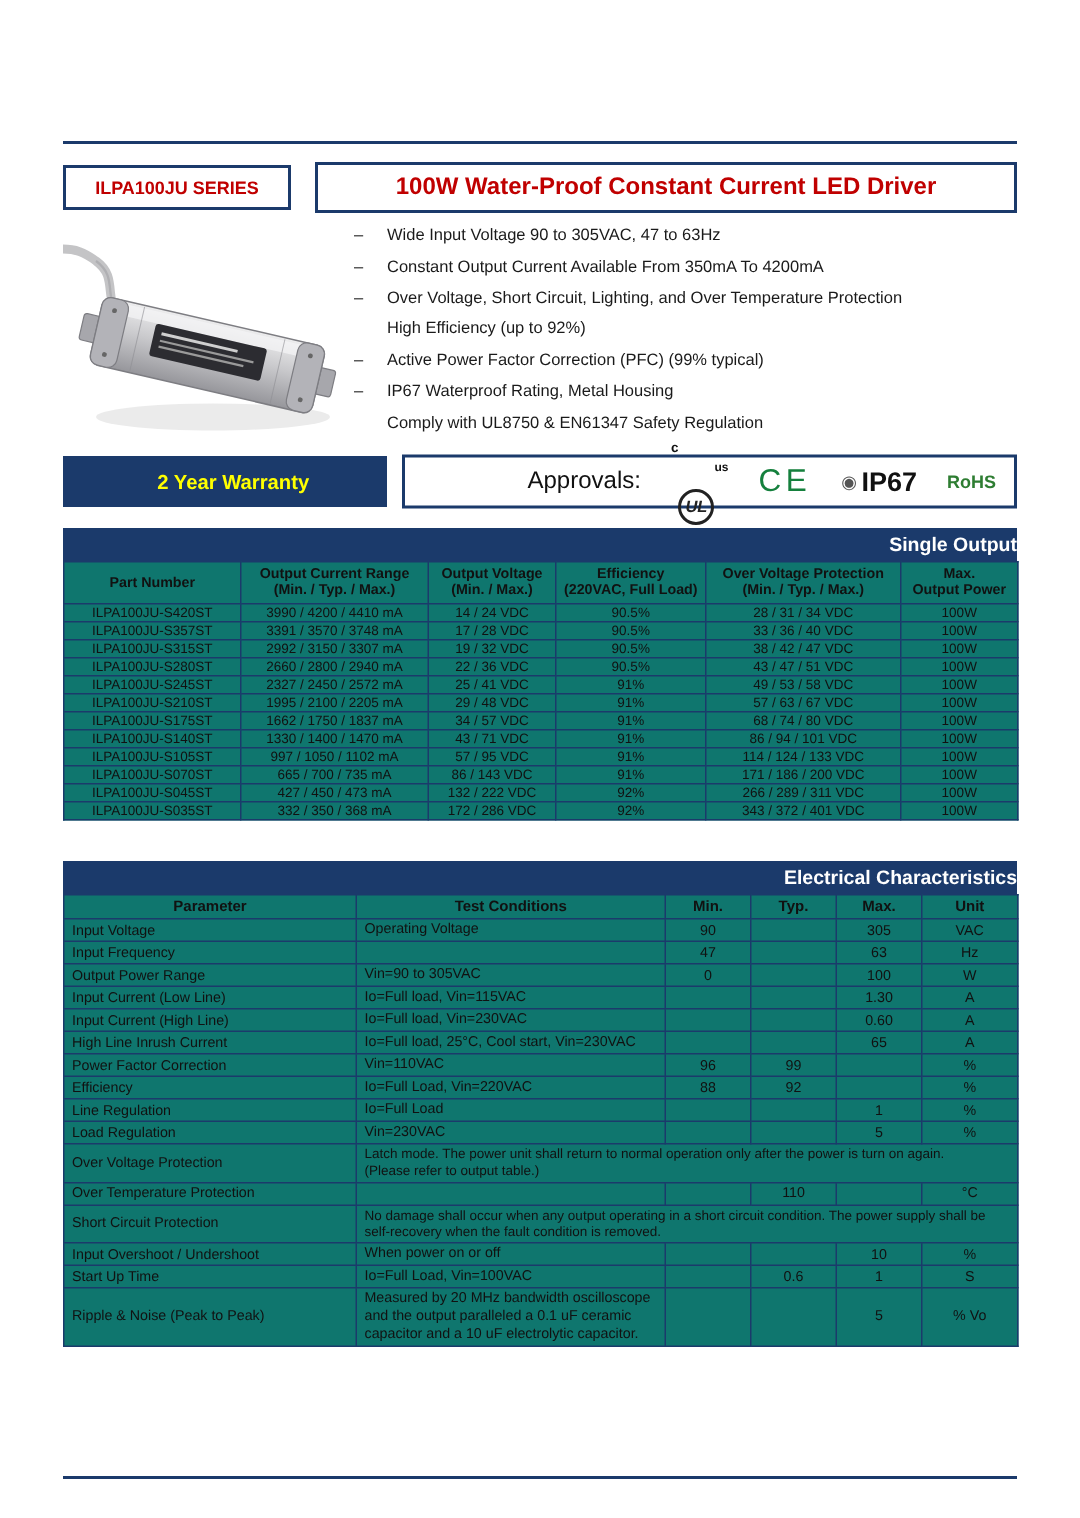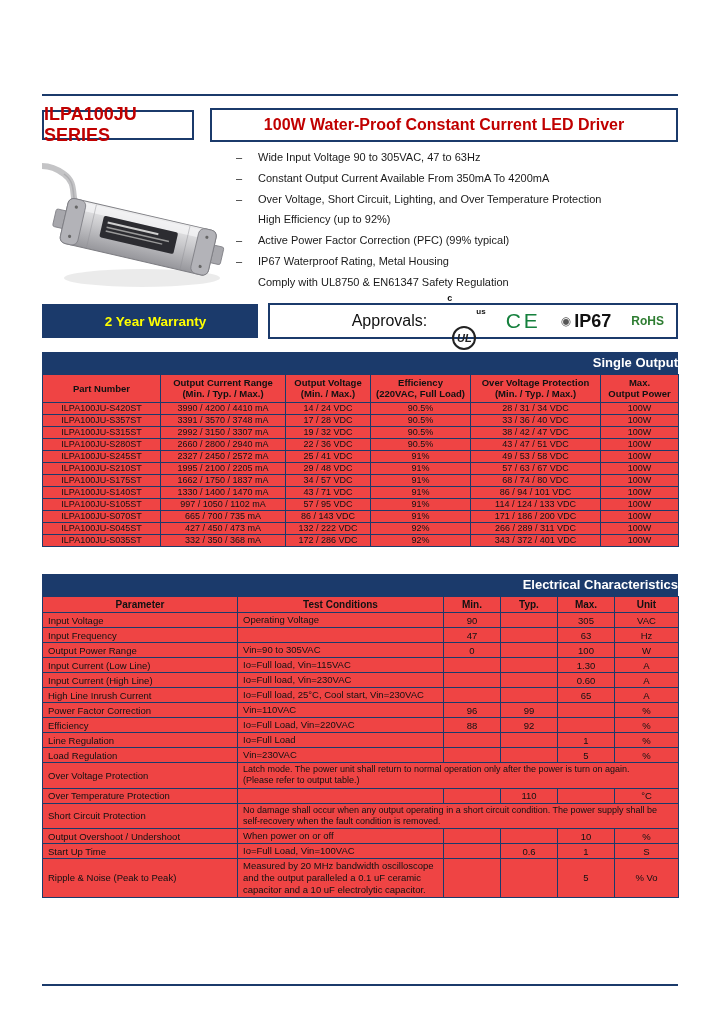--- a/index.html
+++ b/index.html
@@ -10,21 +10,21 @@
   }
   *{margin:0;padding:0;box-sizing:border-box;}
   html,body{background:#fff;}
   body{width:720px;height:1012px;font-family:"Liberation Sans",sans-serif;color:#111;position:relative;overflow:hidden;}
   .page{position:relative;width:720px;height:1012px;background:#fff;}
   .rule{position:absolute;left:42px;width:636px;height:2px;background:var(--navy);}
   .rule.top{top:94px;}
   .rule.bottom{top:984px;}
 
   .series-box{position:absolute;left:42px;top:110px;width:152px;height:30px;border:2px solid var(--navy);
-    display:flex;align-items:center;justify-content:center;color:var(--red);font-weight:bold;font-size:18px;}
+    display:flex;align-items:center;justify-content:center;color:var(--red);font-weight:bold;font-size:12px;}
   .title-box{position:absolute;left:210px;top:108px;width:468px;height:34px;border:2px solid var(--navy);
     display:flex;align-items:center;justify-content:center;color:var(--red);font-weight:bold;font-size:16px;}
 
   .product{position:absolute;left:42px;top:152px;width:190px;height:148px;}
 
   .features{position:absolute;left:230px;top:151px;width:452px;list-style:none;font-size:11px;color:#1a1a1a;}
   .features li{position:relative;padding-left:28px;margin-bottom:7px;line-height:1.25;}
   .features li.dash::before{content:"–";position:absolute;left:6px;}
 
   .warranty{position:absolute;left:42px;top:304px;width:216px;height:34px;background:var(--navy);
@@ -40,21 +40,21 @@
   .ul-us{font-size:8px;font-weight:bold;margin-top:16px;}
   .logo-ce{font-size:21px;letter-spacing:3px;color:#15803d;}
   .logo-ip{font-weight:bold;font-size:18px;color:#111;display:inline-flex;align-items:center;gap:3px;}
   .ip-icon{font-size:12px;color:#555;font-weight:normal;}
   .logo-rohs{color:var(--rohs);font-size:12px;font-weight:bold;}
 
   .section{position:absolute;left:42px;width:636px;}
   .single-output{top:352px;}
   .electrical-section{top:574px;}
   .section-title{background:var(--navy);color:#fff;text-align:right;font-weight:bold;font-size:13px;height:22px;line-height:22px;padding-left:11px;}
-  table{width:100%;border-collapse:collapse;table-layout:fixed;background:#ef4444;}
+  table{width:100%;border-collapse:collapse;table-layout:fixed;background:#0f766e;}
   th,td{border:1px solid var(--navy);}
   th{font-weight:bold;text-align:center;}
 
   .so-table th{font-size:9.5px;padding:2px 1px;line-height:1.2;}
   .so-table td{font-size:9px;text-align:center;height:12px;padding:0 2px;white-space:nowrap;}
 
   .el-table th{font-size:10px;padding:2px 1px;}
   .el-table td{font-size:9.5px;min-height:15px;height:15px;padding:1px 3px;vertical-align:middle;}
   .el-table td.param{text-align:left;padding-left:5px;}
   .el-table td.cond{text-align:left;padding-left:5px;white-space:pre-line;line-height:1.25;}
@@ -373,21 +373,21 @@
             <td class="val"></td>
             <td class="val">110</td>
             <td class="val"></td>
             <td class="val">°C</td>
           </tr>
           <tr>
             <td class="param">Short Circuit Protection</td>
             <td class="cond span" colspan="5">No damage shall occur when any output operating in a short circuit condition. The power supply shall be self-recovery when the fault condition is removed.</td>
           </tr>
           <tr>
-            <td class="param">Output Overshoot / Undershoot</td>
+            <td class="param">Input Overshoot / Undershoot</td>
             <td class="cond">When power on or off</td>
             <td class="val"></td>
             <td class="val"></td>
             <td class="val">10</td>
             <td class="val">%</td>
           </tr>
           <tr>
             <td class="param">Start Up Time</td>
             <td class="cond">Io=Full Load, Vin=100VAC</td>
             <td class="val"></td>

